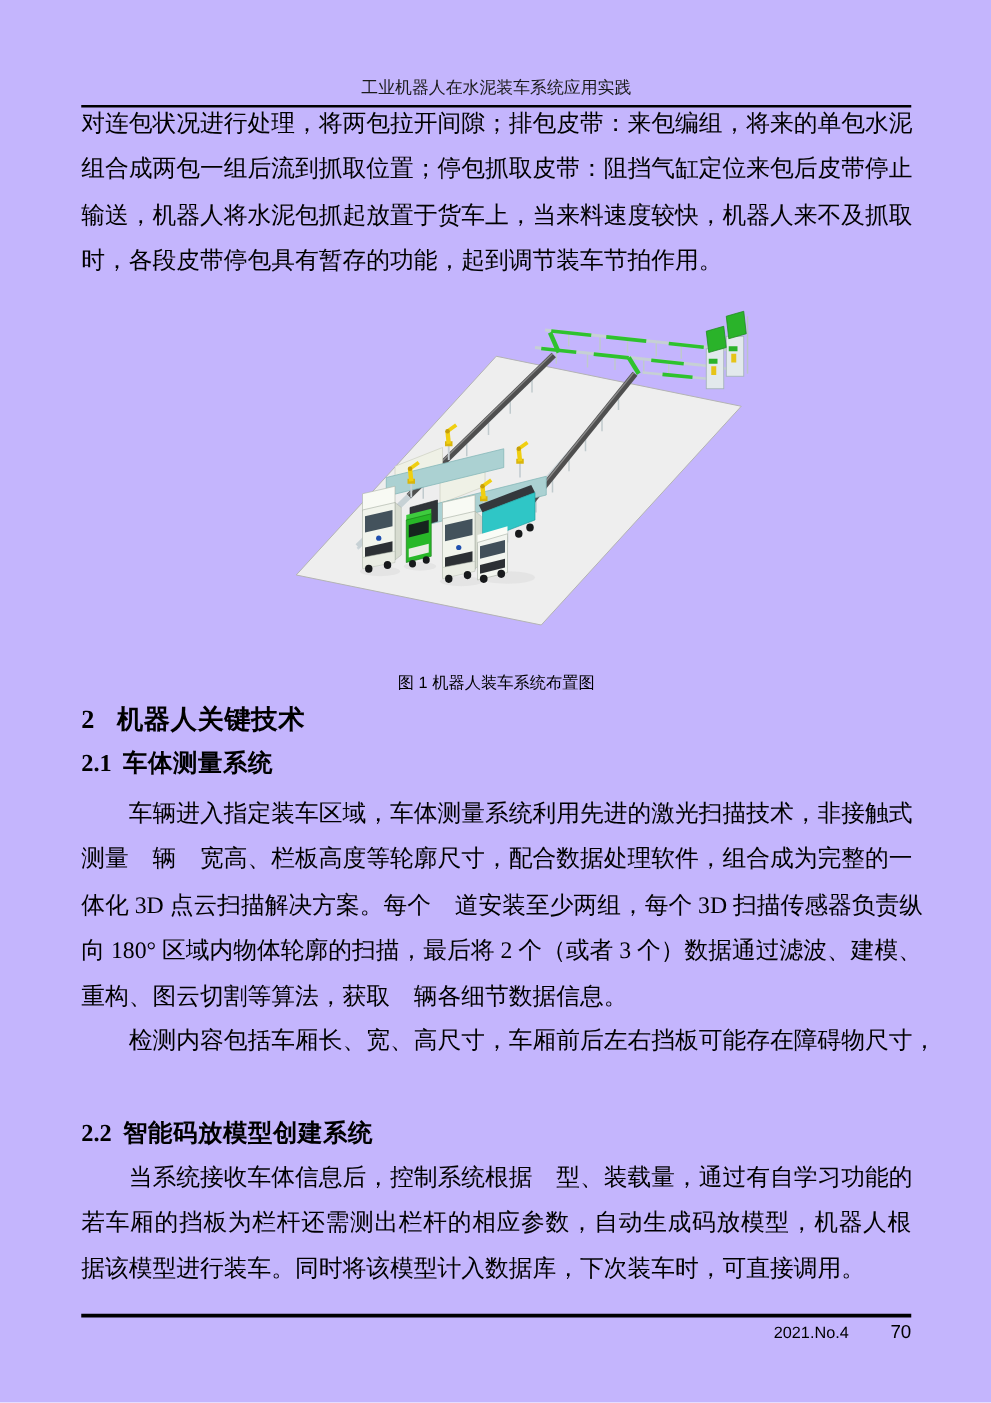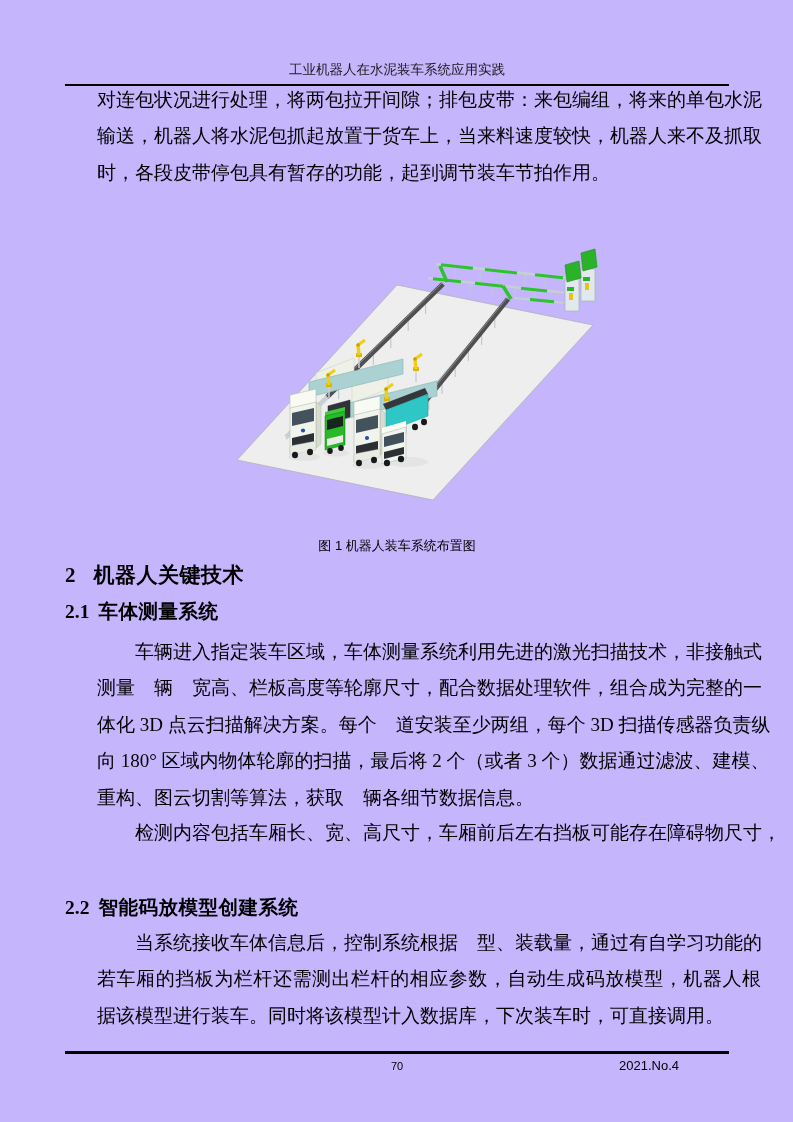--- a/index.html
+++ b/index.html
@@ -7,21 +7,21 @@
     position:relative; width:793px; height:1122px; background:#c4b5fd;
     overflow:hidden; color:#000;
     font-family:"Liberation Serif","DejaVu Serif",serif;
   }
   .abs { position:absolute; }
 
   .header-title { top:60px; left:65px; width:664px; text-align:center;
     font-size:13.5px; line-height:20px; color:#1a1a1a; }
   .header-rule { top:84px; left:65px; width:664px; height:2px; background:#000; }
 
-  .para { left:65px; width:664px; font-size:19px;margin-left:32px; }
+  .para { left:65px; width:664px; font-size:19px; }
   .tline { line-height:36.4px; text-align:justify; text-align-last:justify;
     white-space:nowrap; }
   .tline.tline-last { text-align-last:left; }
   .para.indent .tline:first-child { text-indent:38px; }
   .p1 { top:82px; }
   .p2 { top:634px; }
   .p3 { top:815px; }
   .p4 { top:925px; }
 
   .figure-box { top:245px; left:230px; width:410px; height:275px; }
@@ -34,36 +34,37 @@
   .heading { left:65px; font-weight:bold; display:flex; align-items:baseline; }
   .h2 { top:560px; font-size:21px; line-height:30px; gap:18px; }
   .h3 { font-size:19.5px; line-height:26px; gap:9px; }
   .h31 { top:598px; }
   .h32 { top:894px; }
   .h-num { font-family:"Liberation Serif","DejaVu Serif",serif; }
   .h-title { font-family:"Liberation Sans","DejaVu Sans",sans-serif;
     letter-spacing:0.5px; }
 
   .footer-rule { top:1051px; left:65px; width:664px; height:3px; background:#000; }
-  .footer-page { top:1058px; left:65px; width:664px; text-align:center;
-    font-size:11px; line-height:16px;
+  .footer-page { top:1058px; left:65px; width:664px; text-align:right;
+    font-size:15px; line-height:16px;
     font-family:"Liberation Sans","DejaVu Sans",sans-serif; }
   .footer-issue { top:1058px; right:114px; font-size:13px; line-height:16px;
     font-family:"Liberation Sans","DejaVu Sans",sans-serif; }
 </style>
 </head>
 <body>
 
 <div class="page">
 
   <div class="abs header-title">工业机器人在水泥装车系统应用实践</div>
   <div class="abs header-rule"></div>
 
   <div class="abs para p1">
       <div class="tline">对连包状况进行处理，将两包拉开间隙；排包皮带：来包编组，将来的单包水泥</div>
+      <div class="tline">组合成两包一组后流到抓取位置；停包抓取皮带：阻挡气缸定位来包后皮带停止</div>
       <div class="tline">输送，机器人将水泥包抓起放置于货车上，当来料速度较快，机器人来不及抓取</div>
       <div class="tline tline-last">时，各段皮带停包具有暂存的功能，起到调节装车节拍作用。</div>
     </div>
 
   <div class="abs figure-box">
     <svg viewBox="0 0 410 275">
 
       <g>
         <polygon points="167,40 363,80 203,255 7,215" fill="#eeeeee" stroke="#b3b3b3" stroke-width="0.8"></polygon>
       </g>

